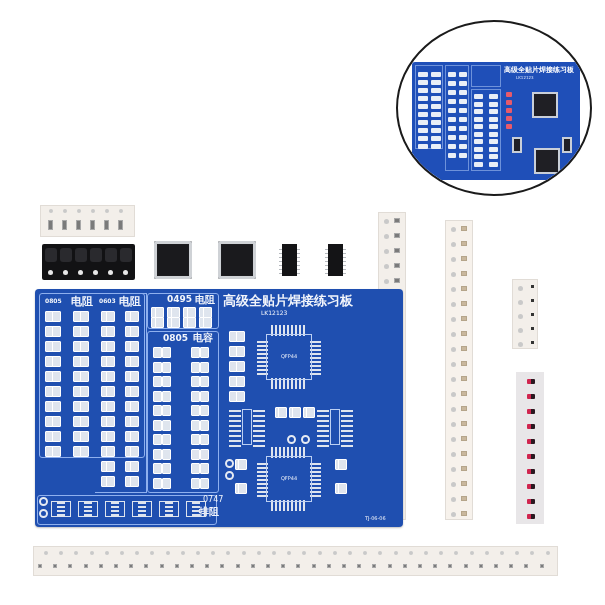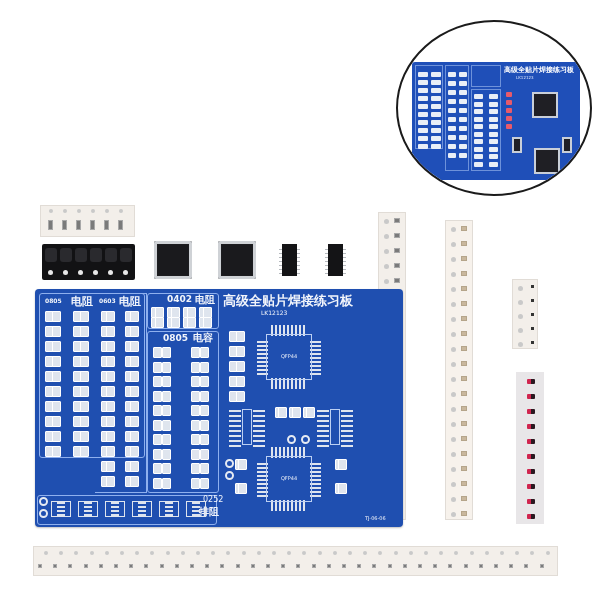--- a/index.html
+++ b/index.html
@@ -410,25 +410,25 @@
   <div class="frame" style="left:4px;top:4px;width:106px;height:165px;"></div>
   <div class="frame" style="left:60px;top:4px;width:52px;height:200px;border-left:none;border-radius:0;"></div>
   <div class="frame" style="left:112px;top:4px;width:72px;height:36px;"></div>
   <div class="frame" style="left:112px;top:42px;width:72px;height:162px;"></div>
   <div class="frame" style="left:2px;top:206px;width:180px;height:30px;"></div>
 
   <div class="silk" style="left:10px;top:8px;font-size:6px;">0805</div>
   <div class="silk" style="left:36px;top:5px;font-size:11px;">电阻</div>
   <div class="silk" style="left:64px;top:8px;font-size:6px;">0603</div>
   <div class="silk" style="left:84px;top:5px;font-size:11px;">电阻</div>
-  <div class="silk" style="left:132px;top:5px;font-size:9px;">0402</div>
+  <div class="silk" style="left:132px;top:5px;font-size:9px;">0495</div>
   <div class="silk" style="left:160px;top:4px;font-size:10px;">电阻</div>
   <div class="silk" style="left:128px;top:44px;font-size:9px;">0805</div>
   <div class="silk" style="left:158px;top:42px;font-size:10px;">电容</div>
-  <div class="silk" style="left:168px;top:206px;font-size:8px;font-weight:normal;">0252</div>
+  <div class="silk" style="left:168px;top:206px;font-size:8px;font-weight:normal;">0747</div>
   <div class="silk" style="left:164px;top:216px;font-size:10px;">排阻</div>
   <div class="silk" style="left:188px;top:3px;font-size:13px;">高级全贴片焊接练习板</div>
   <div class="silk" style="left:226px;top:20px;font-size:6px;font-weight:normal;">LK12123</div>
   <div class="silk" style="left:330px;top:226px;font-size:5px;font-weight:normal;">TJ-06-06</div>
 
   <div class="qfp-fp" style="left:222px;top:36px;width:64px;height:64px;">
     <div class="lead-t"></div>
       <div class="lead-b"></div>
       <div class="lead-l"></div>
       <div class="lead-r"></div>

